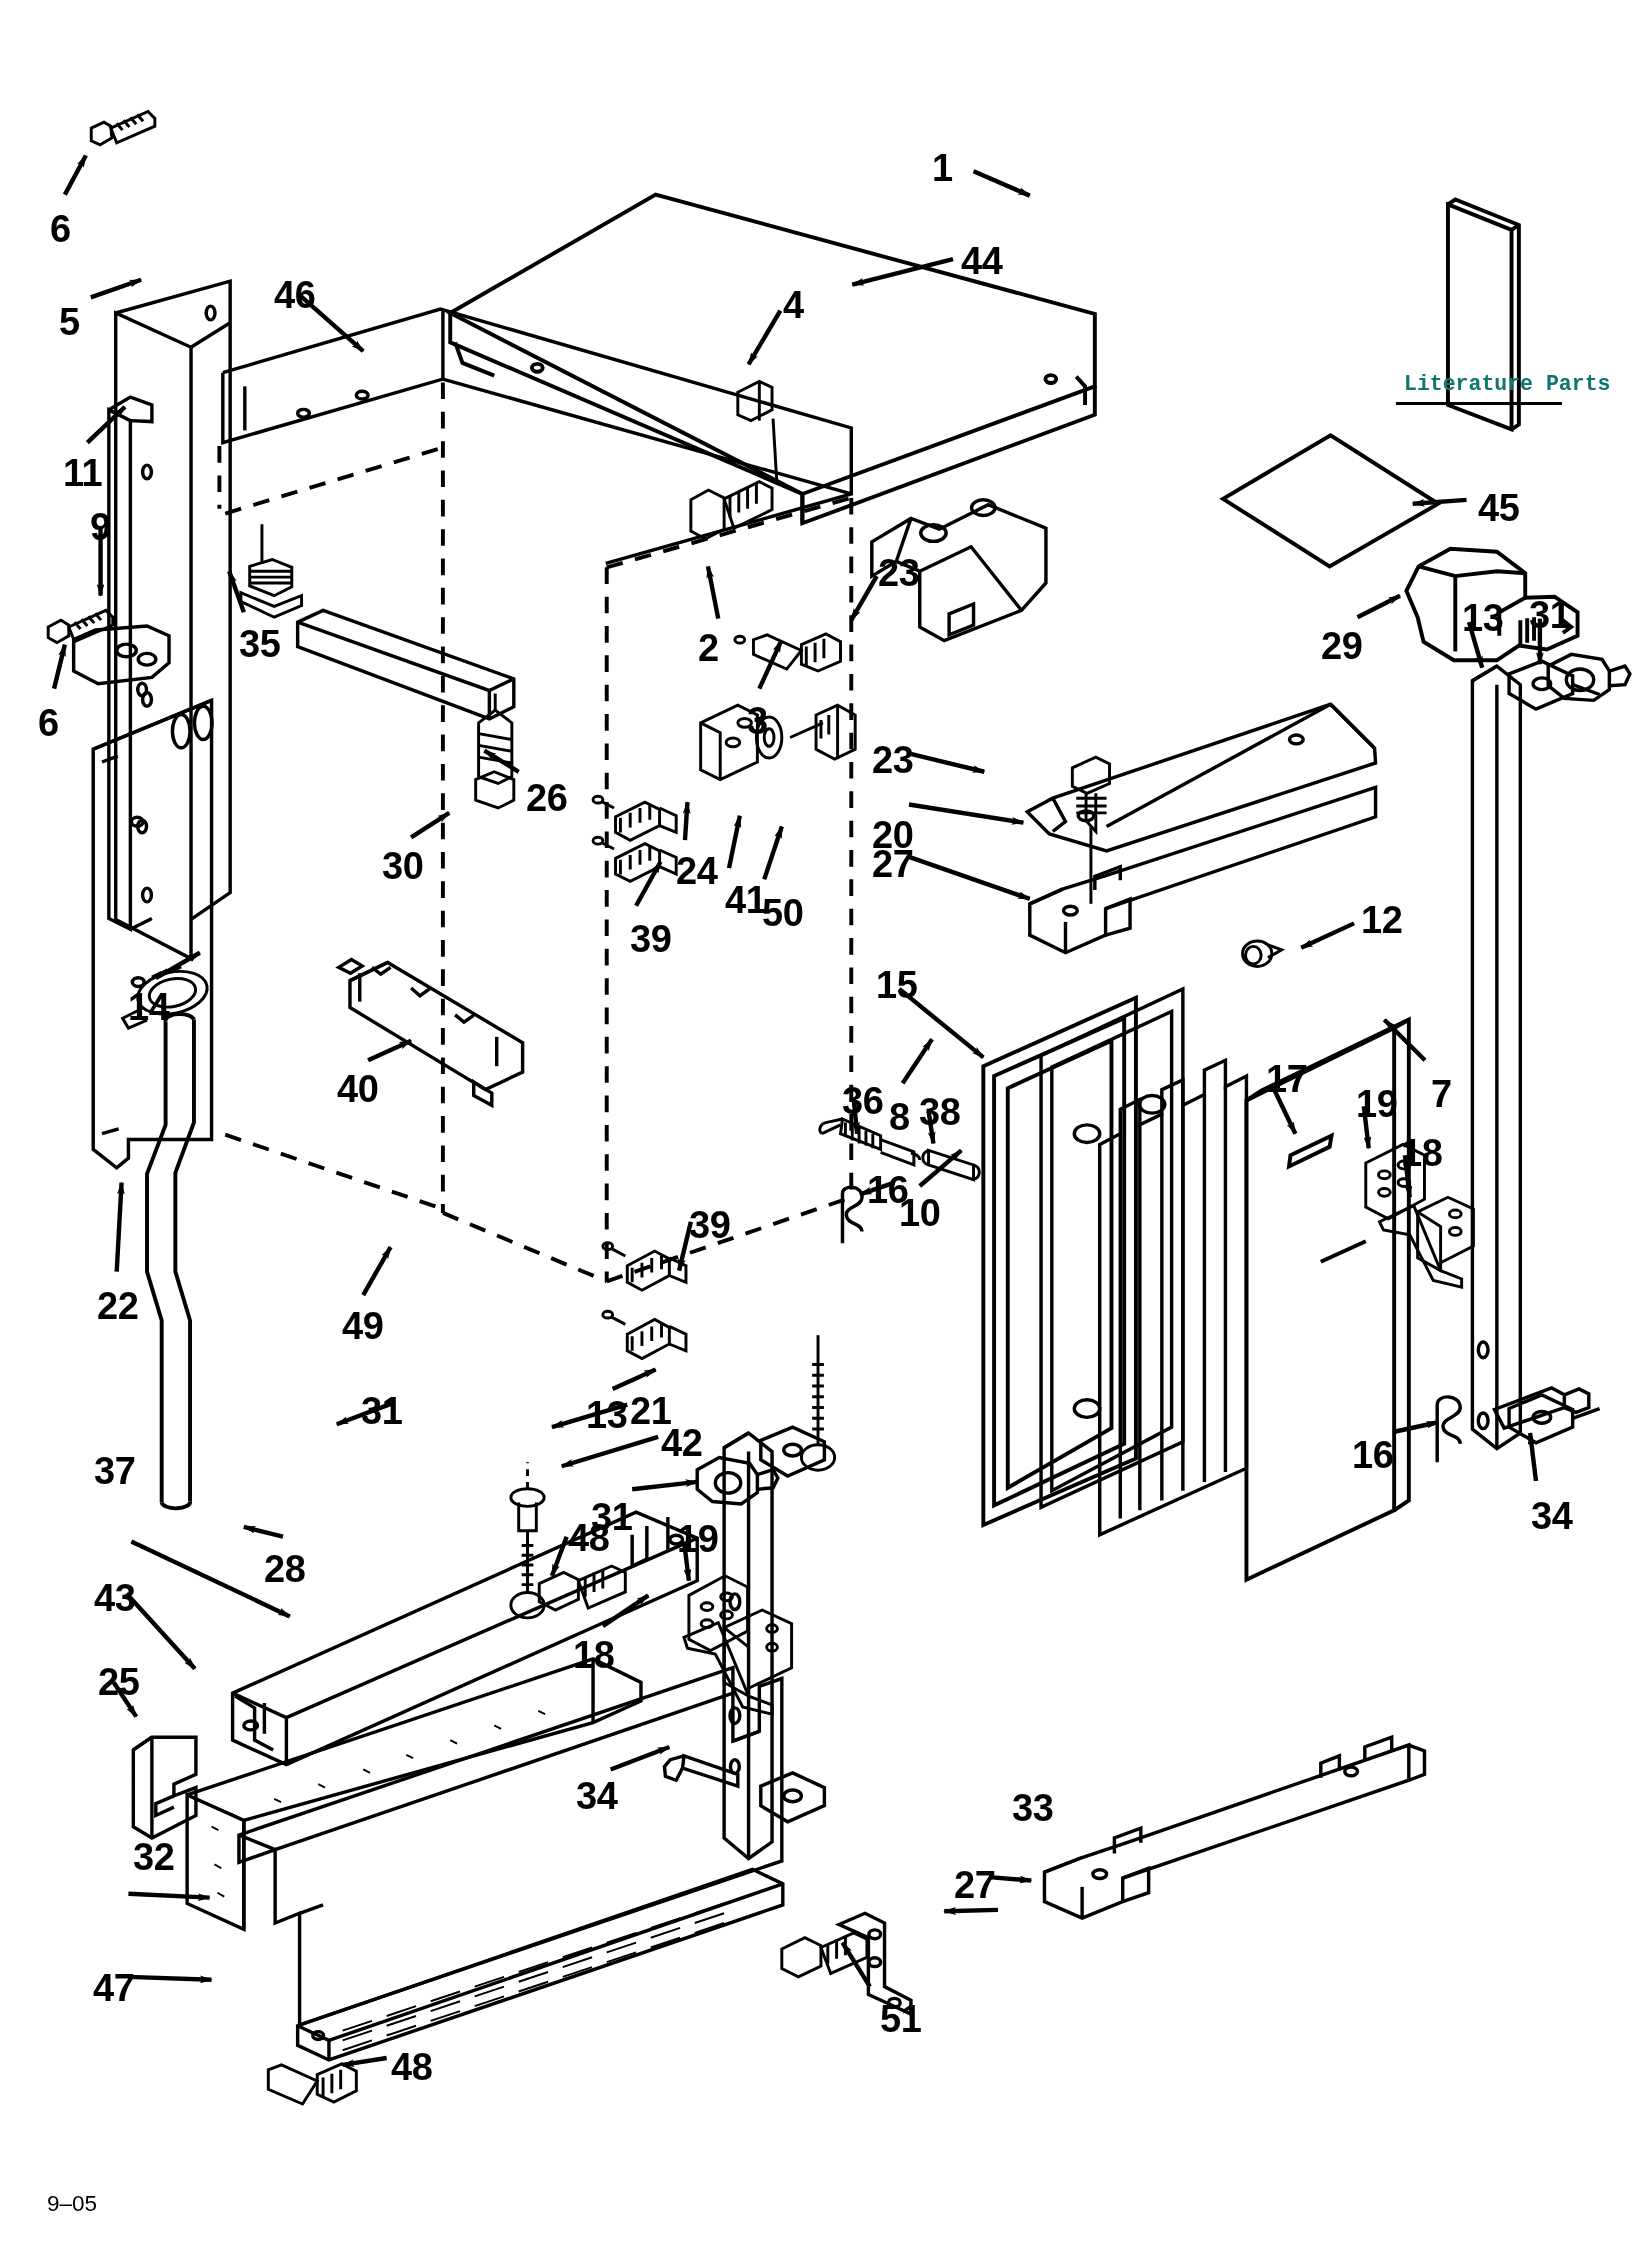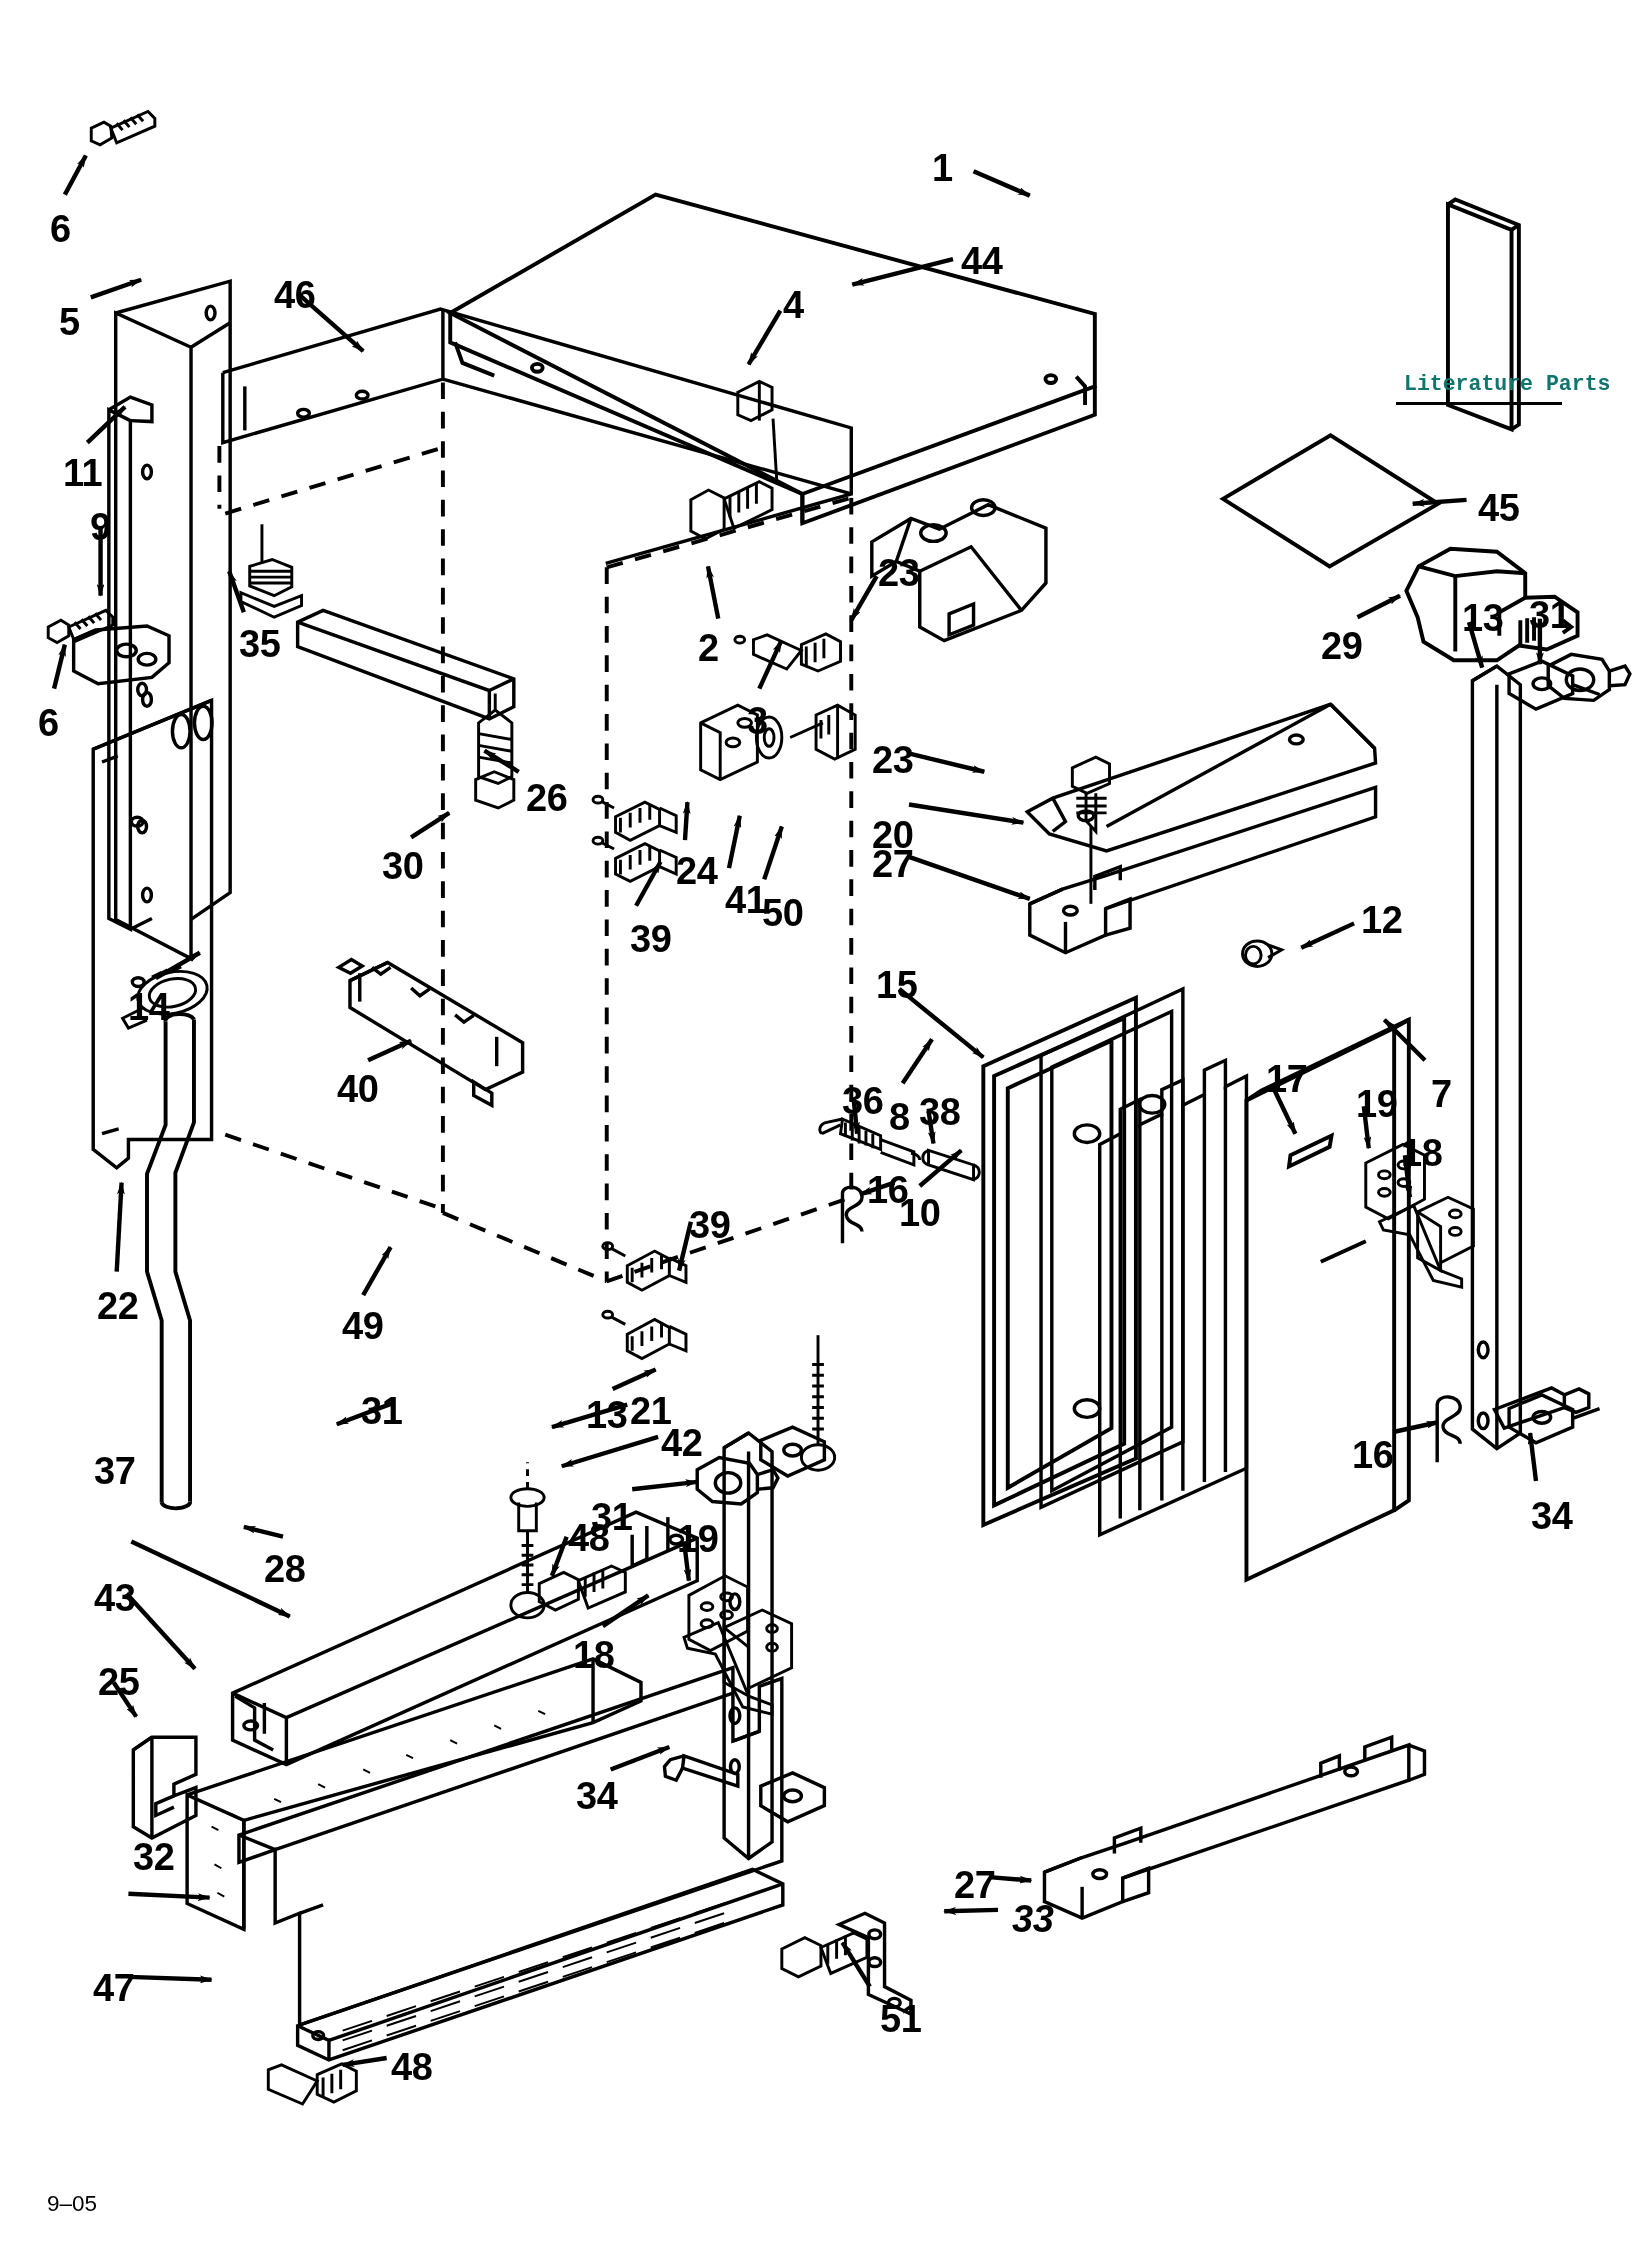--- a/index.html
+++ b/index.html
@@ -624,21 +624,21 @@
       <div class="callout" style="left: 526px; top: 779px;">26</div>
       <div class="callout" style="left: 872px; top: 845px;">27</div>
       <div class="callout" style="left: 954px; top: 1866px;">27</div>
       <div class="callout" style="left: 264px; top: 1550px;">28</div>
       <div class="callout" style="left: 1321px; top: 627px;">29</div>
       <div class="callout" style="left: 382px; top: 847px;">30</div>
       <div class="callout" style="left: 1529px; top: 596px;">31</div>
       <div class="callout" style="left: 361px; top: 1392px;">31</div>
       <div class="callout" style="left: 591px; top: 1498px;">31</div>
       <div class="callout" style="left: 93px; top: 1838px; margin-left: 40px;">32</div>
-      <div class="callout" style="left: 1012px; top: 1900px; font-style: italic;">33</div>
+      <div class="callout" style="left: 1012px; top: 1789px;">33</div>
       <div class="callout" style="left: 1531px; top: 1497px;">34</div>
       <div class="callout" style="left: 576px; top: 1777px;">34</div>
       <div class="callout" style="left: 239px; top: 625px;">35</div>
       <div class="callout" style="left: 842px; top: 1082px;">36</div>
       <div class="callout" style="left: 94px; top: 1452px;">37</div>
       <div class="callout" style="left: 919px; top: 1093px;">38</div>
       <div class="callout" style="left: 630px; top: 920px;">39</div>
       <div class="callout" style="left: 689px; top: 1206px;">39</div>
       <div class="callout" style="left: 337px; top: 1070px;">40</div>
       <div class="callout" style="left: 725px; top: 881px;">41</div>

